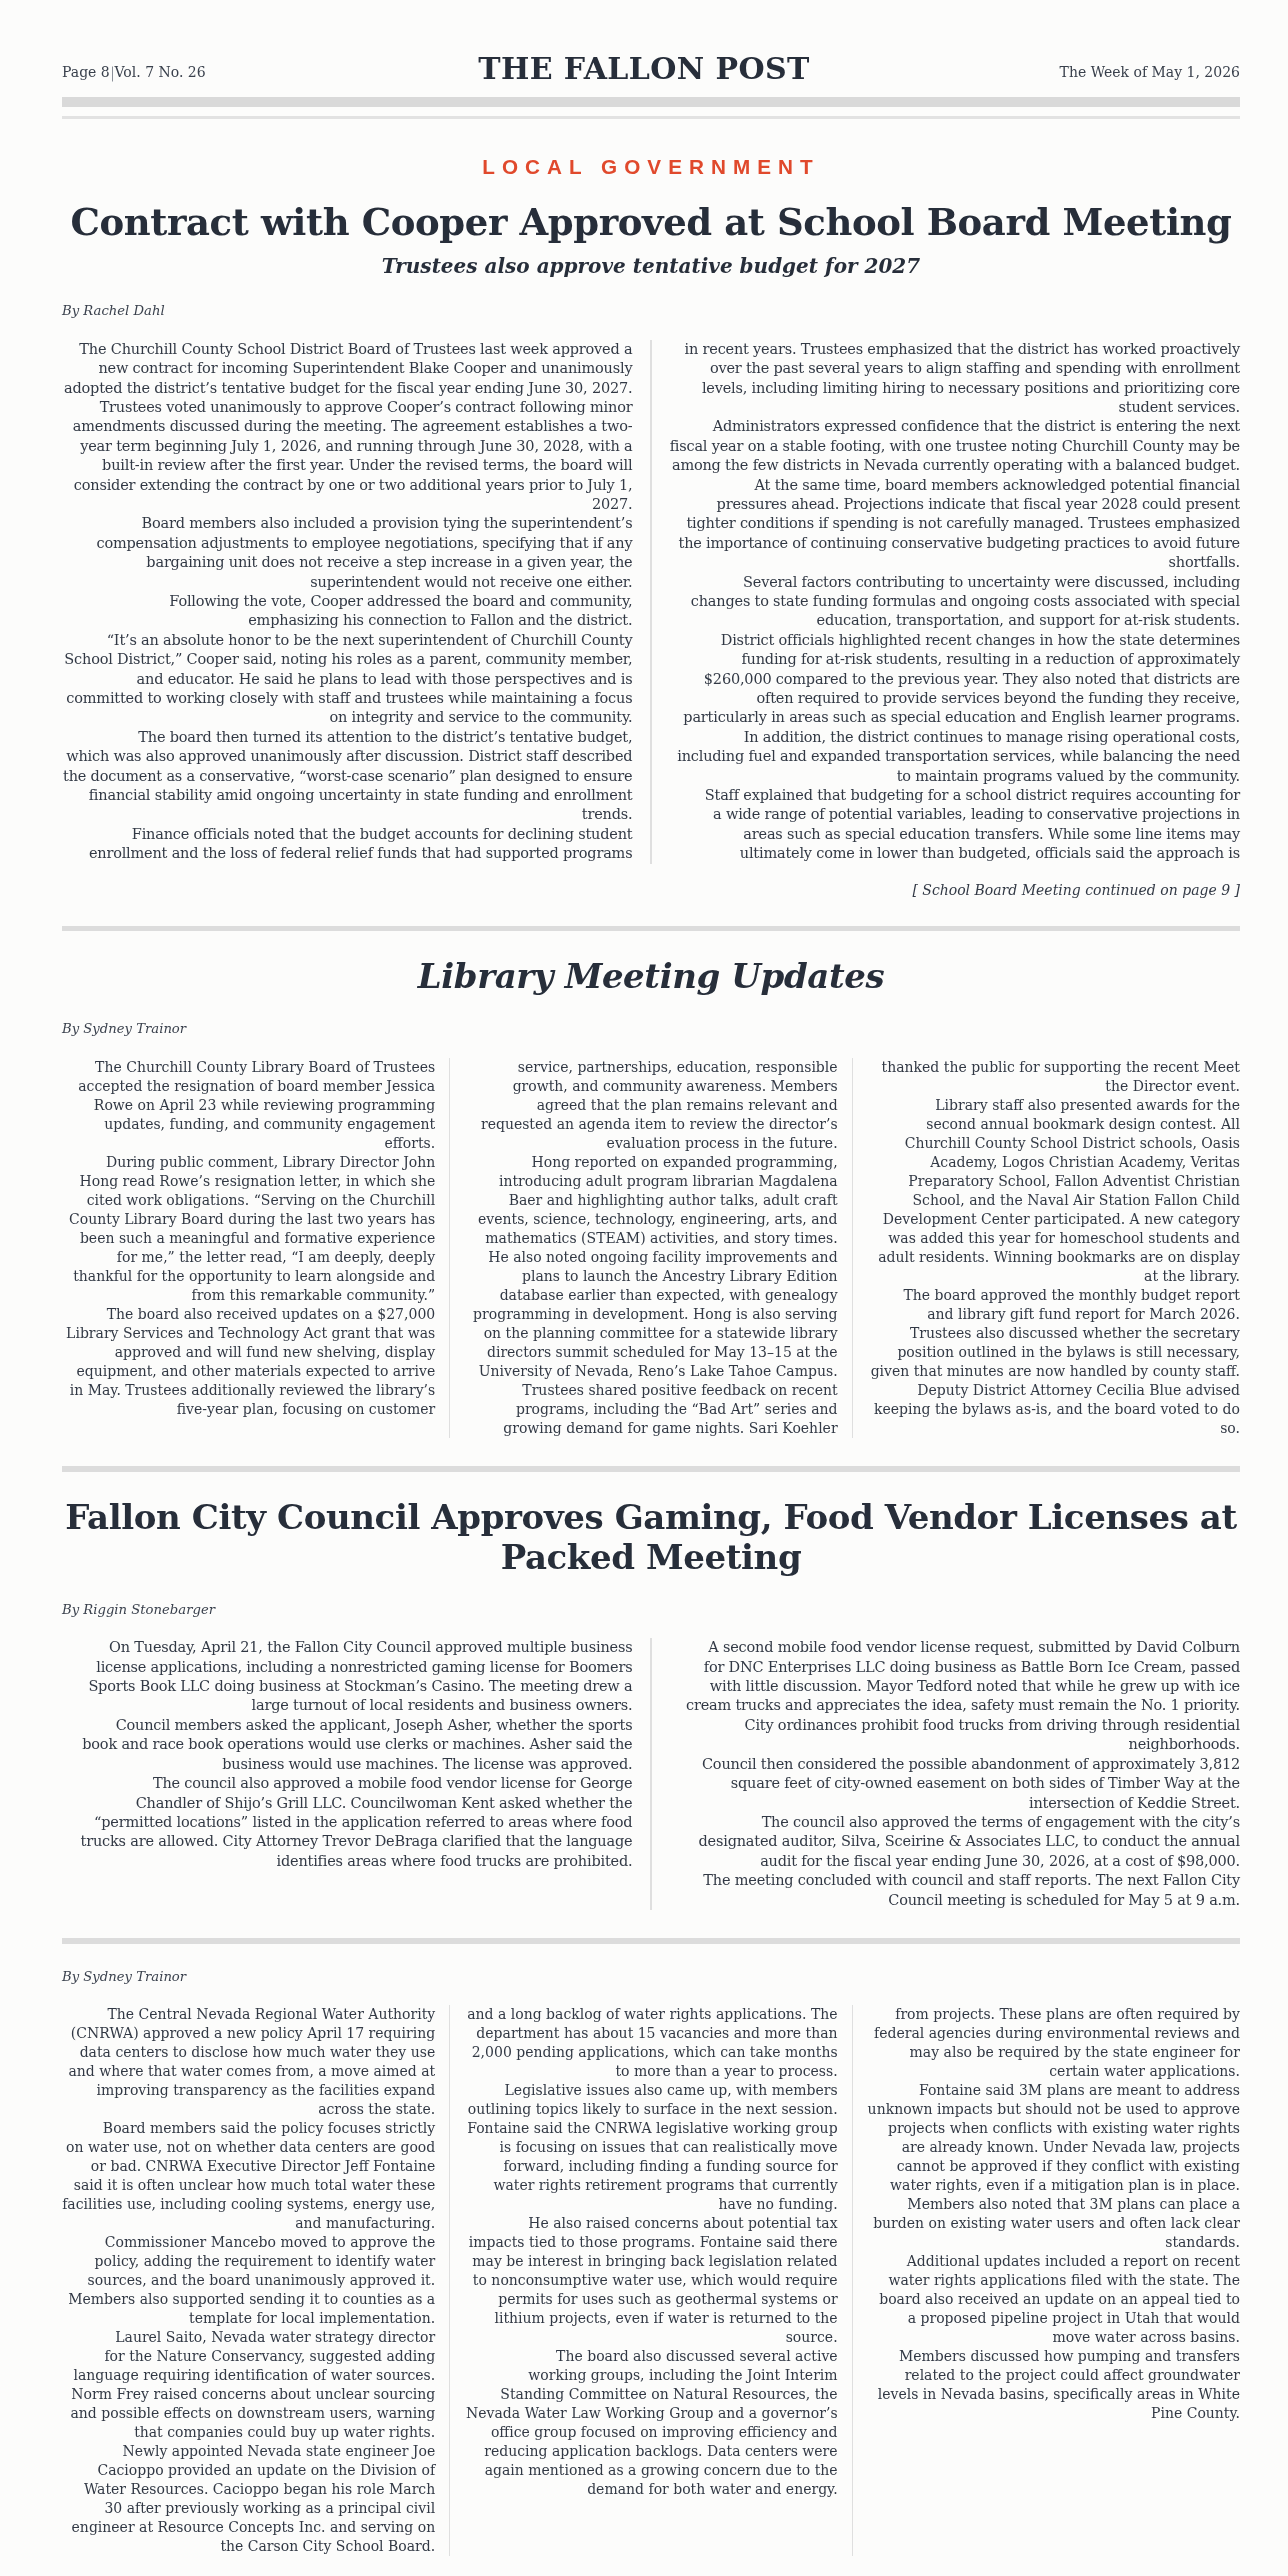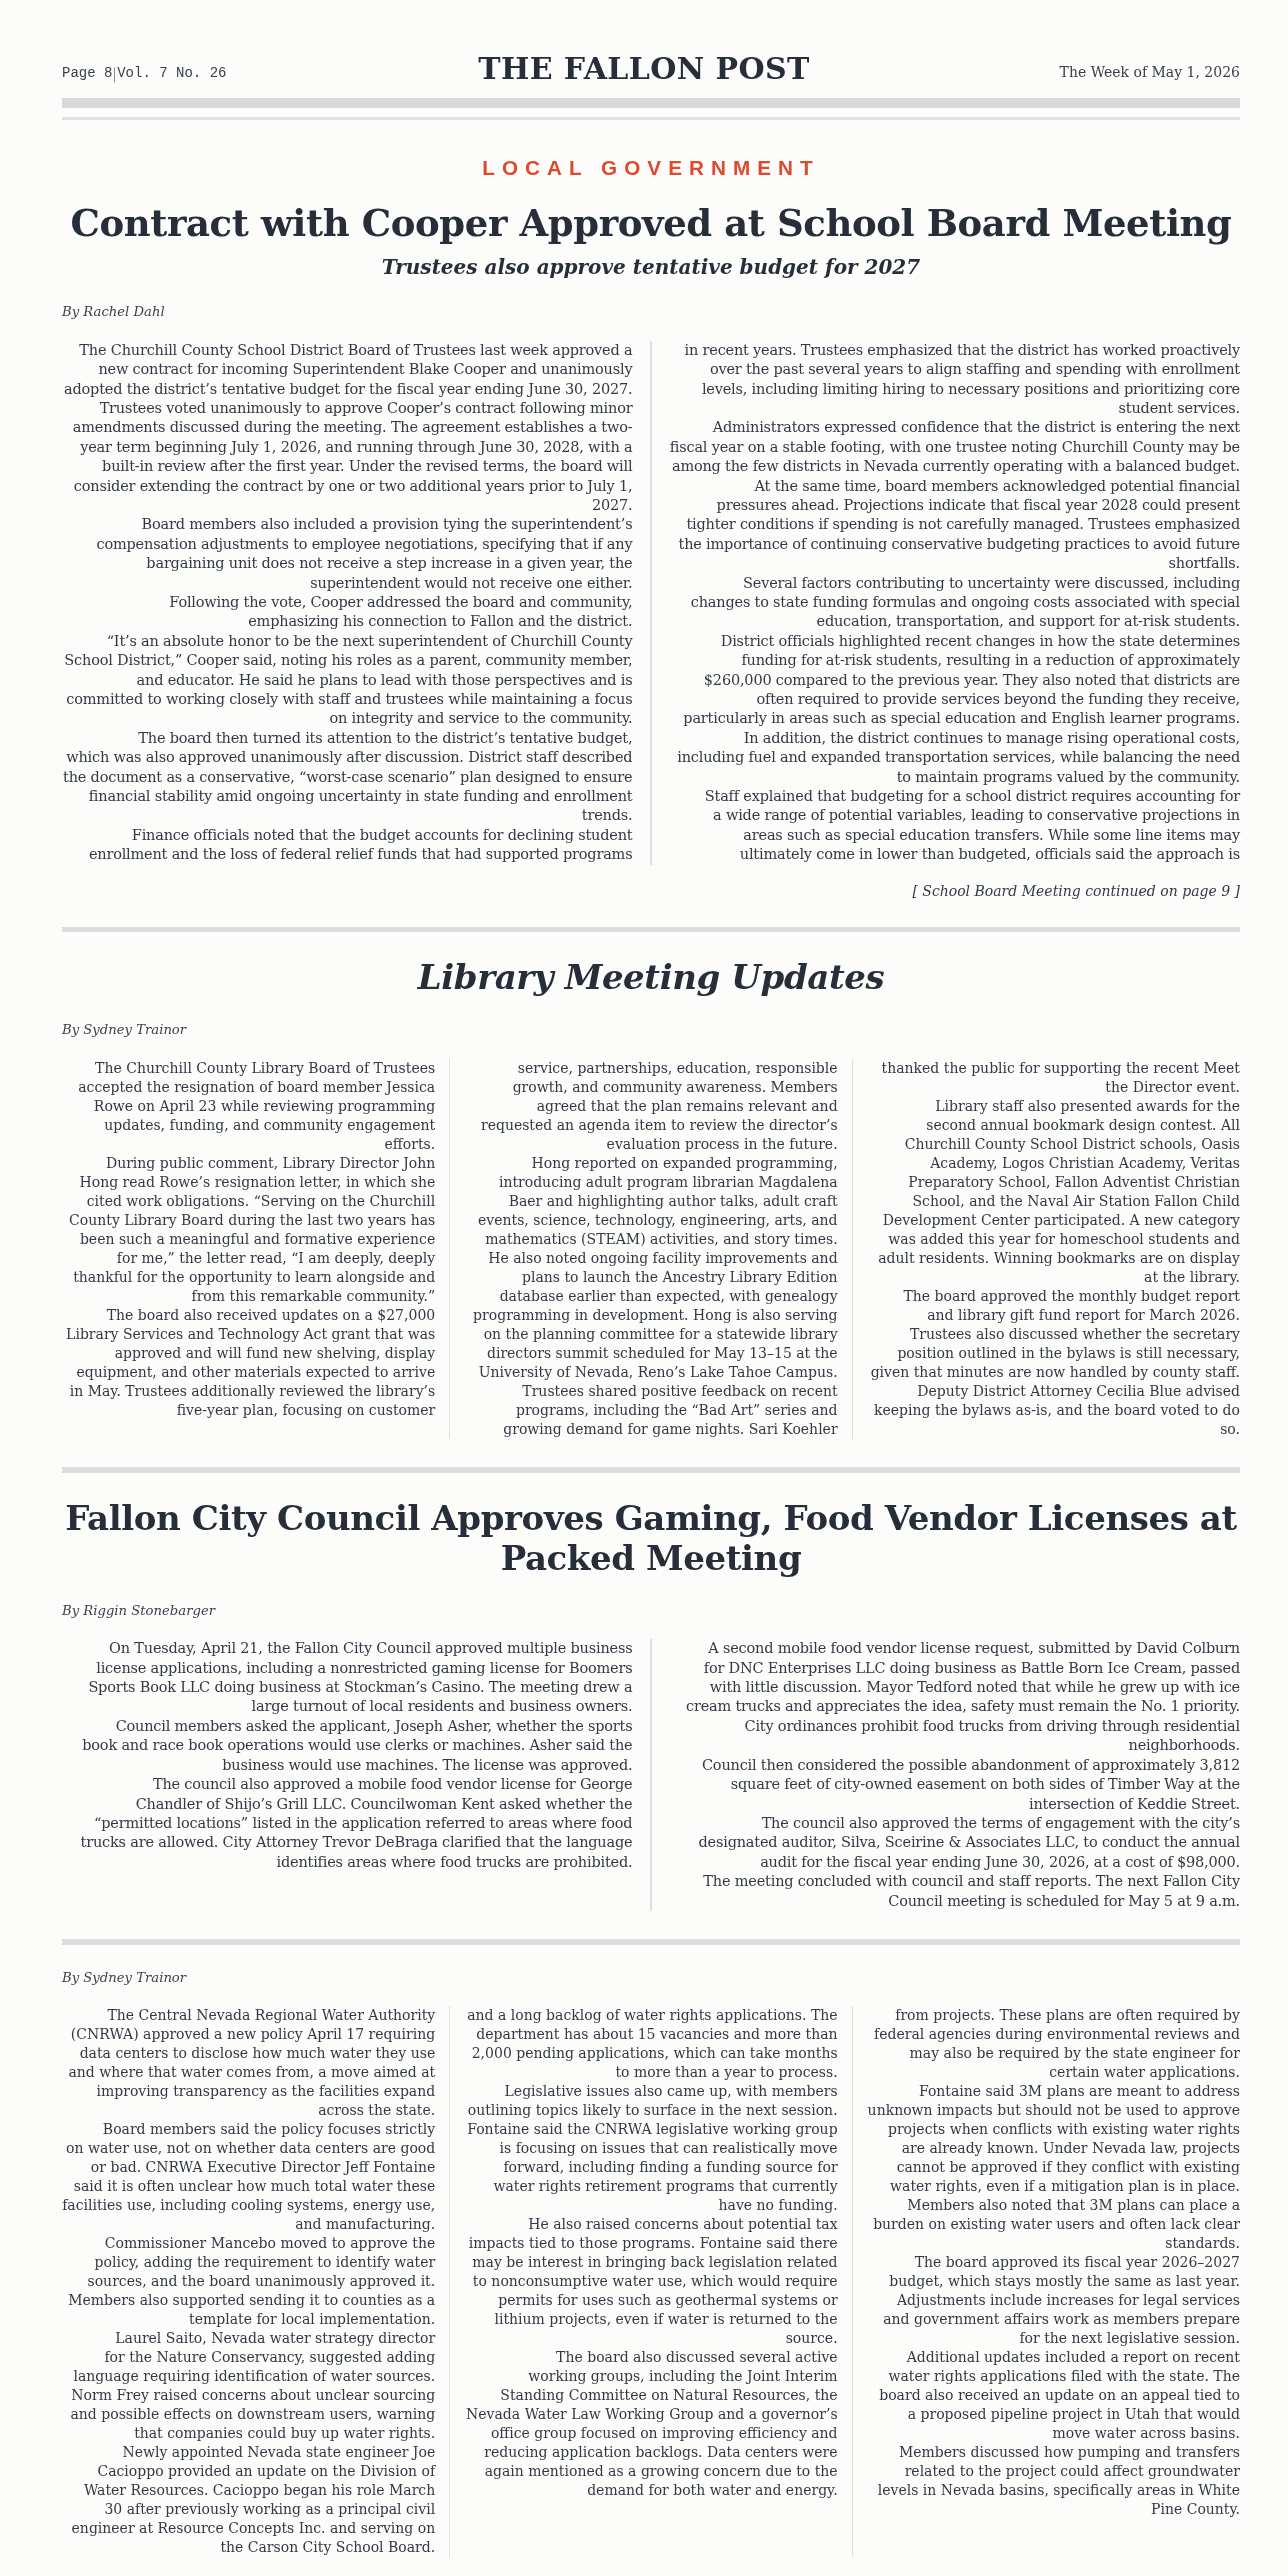--- a/index.html
+++ b/index.html
@@ -13,21 +13,21 @@
     padding:64px 48px 50px 62px;
     color:#323945;
     font-family:"DejaVu Serif", serif;
   }
   
   .hdr{
     display:flex;
     justify-content:space-between;
     align-items:baseline;
   }
-  .hdr-left{font-size:14px;color:#39404c;display:flex;align-items:flex-start;gap:2px;font-family:Liberation Mono, monospace;}
+  .hdr-left{font-size:14px;color:#39404c;display:flex;align-items:flex-start;gap:2px;}
   .hdr-left .vbar{display:inline-block;width:0.8px;height:15px;background:#8a8f98;transform:translateY(2.5px);}
   .masthead{
     position:absolute;left:0;right:0;top:51px;
     text-align:center;
     font-size:30px;font-weight:bold;letter-spacing:0.4px;color:#272e3a;
   }
   .hdr-right{font-size:14px;color:#39404c;}
   .rule-thick{height:10.7px;background:#d9d9d9;margin-top:16.5px;}
   .rule-thin{height:2.5px;background:#e2e2e2;margin-top:9px;}
   
@@ -209,21 +209,20 @@
           <p>and a long backlog of water rights applications. The department has about 15 vacancies and more than 2,000 pending applications, which can take months to more than a year to process.</p>
           <p class="ind">Legislative issues also came up, with members outlining topics likely to surface in the next session. Fontaine said the CNRWA legislative working group is focusing on issues that can realistically move forward, including finding a funding source for water rights retirement programs that currently have no funding.</p>
           <p class="ind">He also raised concerns about potential tax impacts tied to those programs. Fontaine said there may be interest in bringing back legislation related to nonconsumptive water use, which would require permits for uses such as geothermal systems or lithium projects, even if water is returned to the source.</p>
           <p class="ind">The board also discussed several active working groups, including the Joint Interim Standing Committee on Natural Resources, the Nevada Water Law Working Group and a governor’s office group focused on improving efficiency and reducing application backlogs. Data centers were again mentioned as a growing concern due to the demand for both water and energy.</p>
         </div>
       <div class="colrule"></div>
       <div class="col">
           <p>from projects. These plans are often required by federal agencies during environmental reviews and may also be required by the state engineer for certain water applications.</p>
           <p class="ind">Fontaine said 3M plans are meant to address unknown impacts but should not be used to approve projects when conflicts with existing water rights are already known. Under Nevada law, projects cannot be approved if they conflict with existing water rights, even if a mitigation plan is in place.</p>
           <p class="ind">Members also noted that 3M plans can place a burden on existing water users and often lack clear standards.</p>
-          <p class="ind">The board approved its fiscal year 2026–2027 budget, which stays mostly the same as last year. Adjustments include increases for legal services and government affairs work as members prepare for the next legislative session.</p>
           <p class="ind">Additional updates included a report on recent water rights applications filed with the state. The board also received an update on an appeal tied to a proposed pipeline project in Utah that would move water across basins.</p>
           <p class="ind">Members discussed how pumping and transfers related to the project could affect groundwater levels in Nevada basins, specifically areas in White Pine County.</p>
         </div>
     </div>
   </article>
 
 </div>
 
 
 </body></html>

